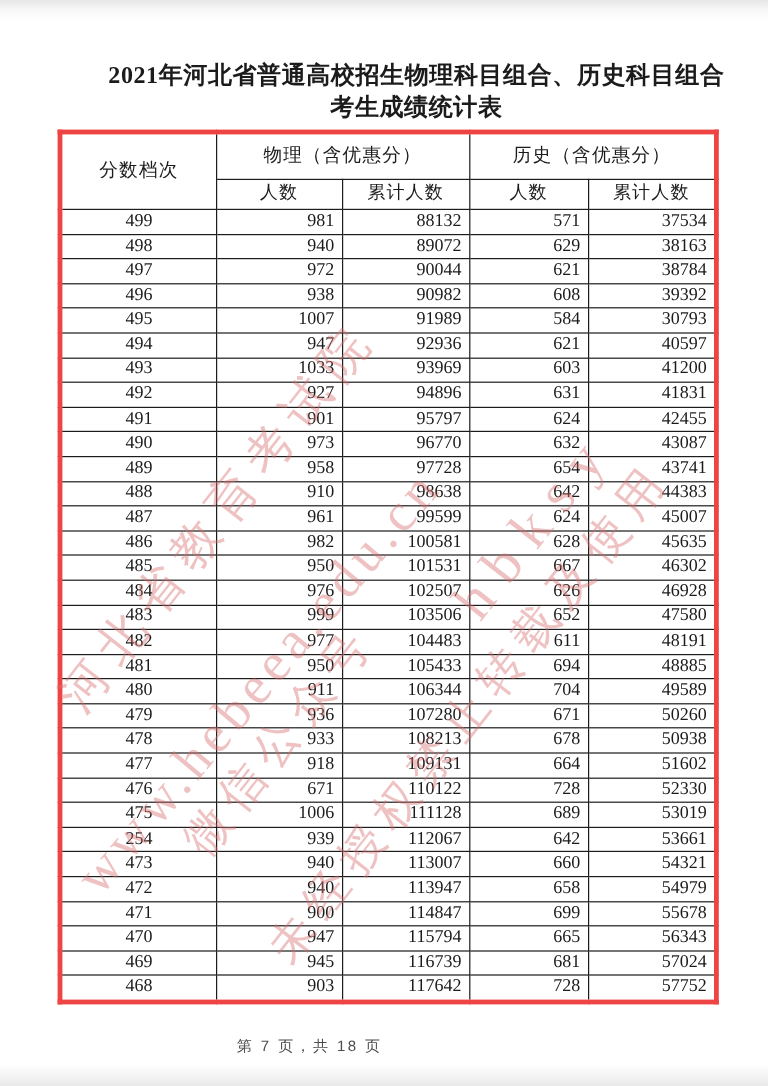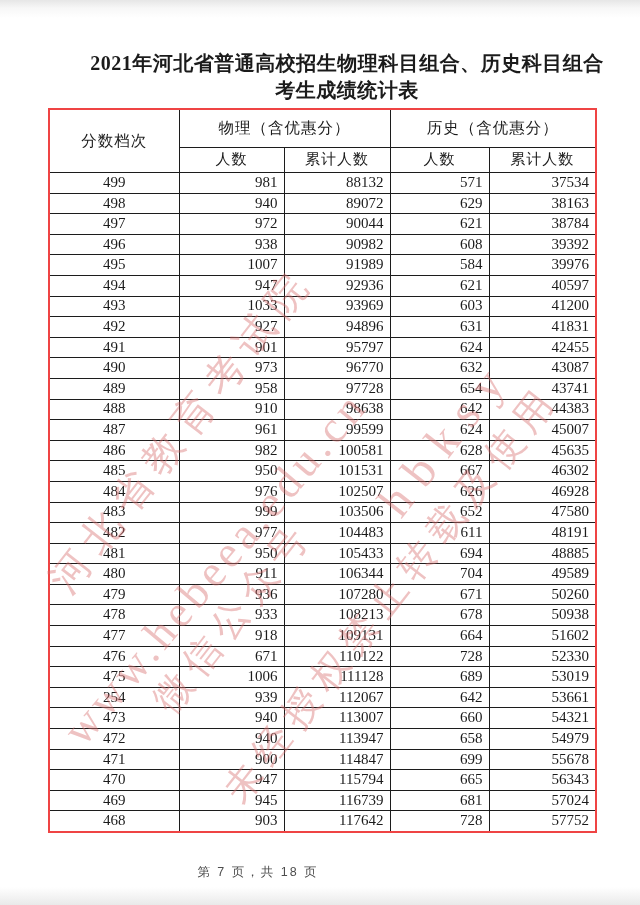--- a/index.html
+++ b/index.html
@@ -27,21 +27,21 @@
     width:547px;
     font-size:15px;
   }
   .score-table th, .score-table td {
     border:1.5px solid #1c1c1c;
     padding:0;
     line-height:1.05;
     font-weight:normal;
     overflow:hidden; white-space:nowrap;
   }
-  .score-table { border:2px solid #ef4444; }
+  .score-table { border:4px solid #ef4444; }
   .score-table thead tr.band th { height:37px; font-size:15.5px; letter-spacing:1px; }
   .score-table thead tr.sub  th { height:24px; font-size:15px; letter-spacing:1px; }
   .score-table td { height:19.6px; }
   .c-score { text-align:center; }
   .c-num   { text-align:right; padding-right:6px !important; }
 
   .footer {
     position:absolute; top:864px; left:0; width:516px;
     text-align:center;
     font-family:"Liberation Sans","DejaVu Sans",sans-serif;
@@ -119,21 +119,21 @@
           <td class="c-num">938</td>
           <td class="c-num">90982</td>
           <td class="c-num">608</td>
           <td class="c-num">39392</td>
         </tr>
         <tr>
           <td class="c-score">495</td>
           <td class="c-num">1007</td>
           <td class="c-num">91989</td>
           <td class="c-num">584</td>
-          <td class="c-num">39976</td>
+          <td class="c-num">30793</td>
         </tr>
         <tr>
           <td class="c-score">494</td>
           <td class="c-num">947</td>
           <td class="c-num">92936</td>
           <td class="c-num">621</td>
           <td class="c-num">40597</td>
         </tr>
         <tr>
           <td class="c-score">493</td>

